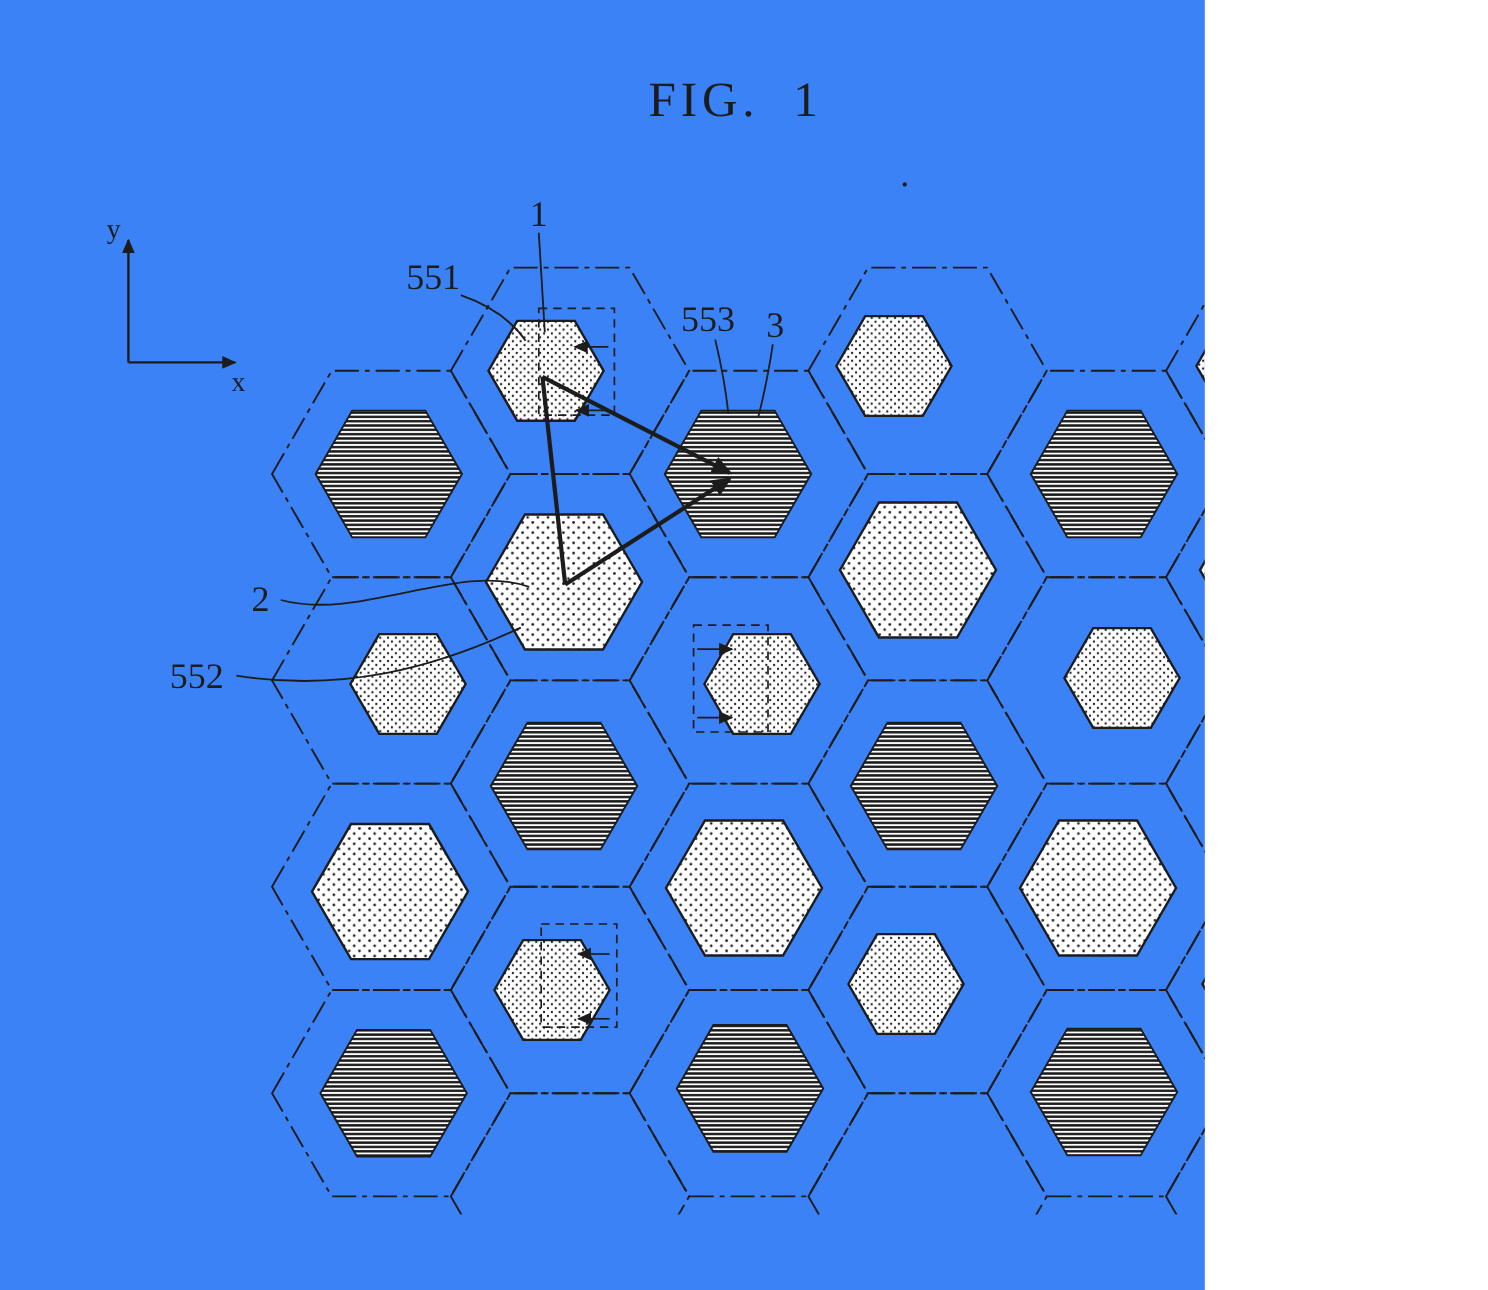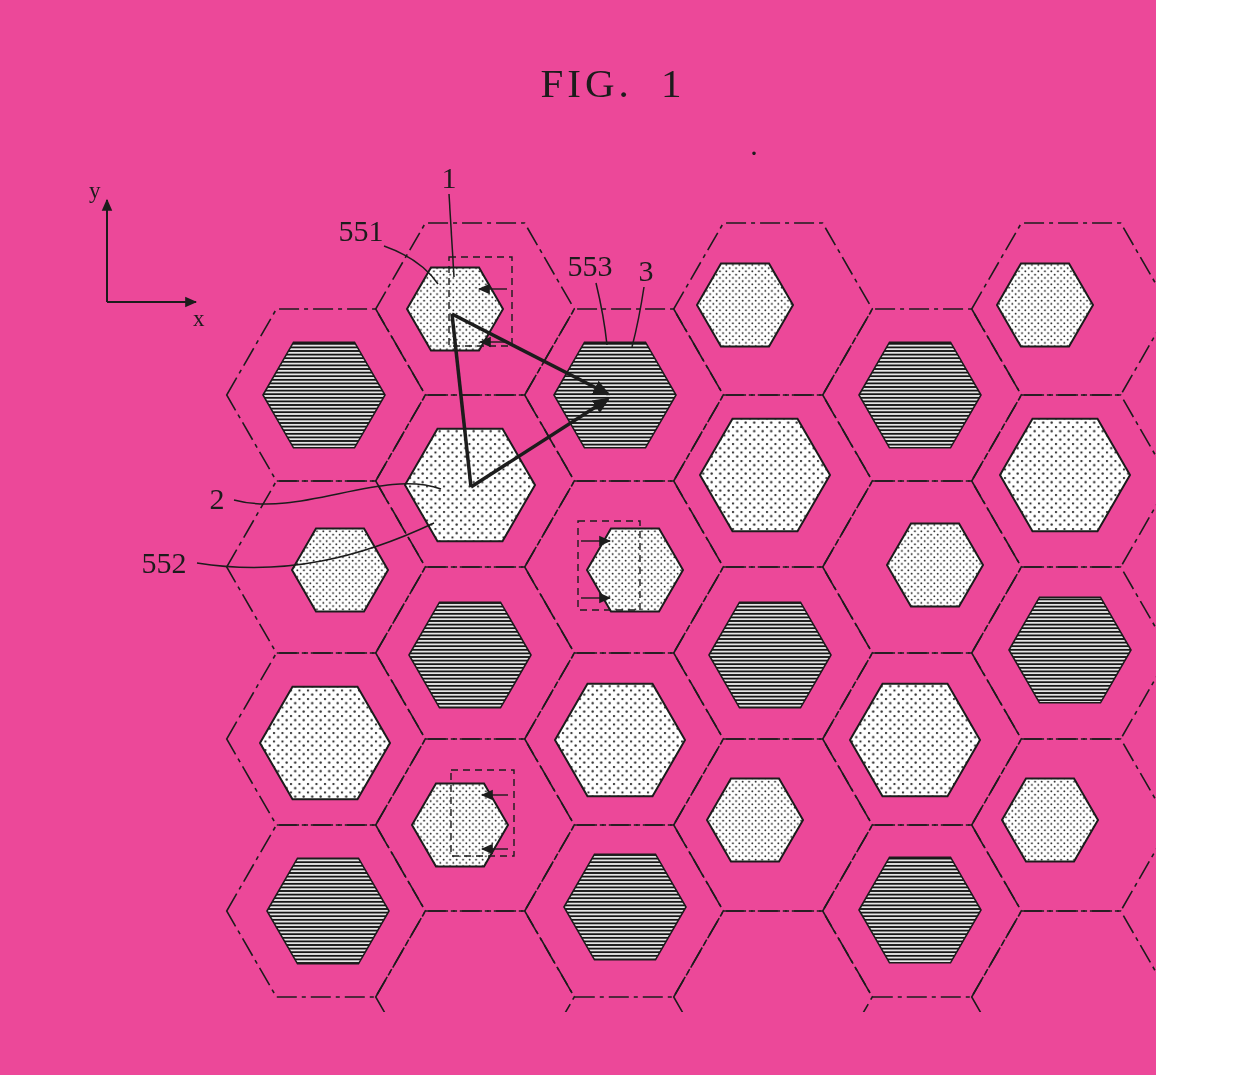--- a/index.html
+++ b/index.html
@@ -1,17 +1,17 @@
 <!DOCTYPE html>
 <html><head>
 <meta charset="utf-8">
 <style>
   html,body{margin:0;padding:0;background:#ffffff;}
   .page{
-    width:1156px;height:1075px;background:#ec4899;position:relative;
+    width:1004px;height:1075px;background:#3b82f6;position:relative;
     font-family:"Liberation Serif", serif; overflow:hidden;
   }
   svg text{fill:#1c1c1c;font-family:"Liberation Serif", serif;}
   .title{font-size:41px;letter-spacing:4px;word-spacing:14px;}
   .ref{font-size:30px;}
   .axis{font-size:23px;}
 </style>
 </head>
 <body>
 

